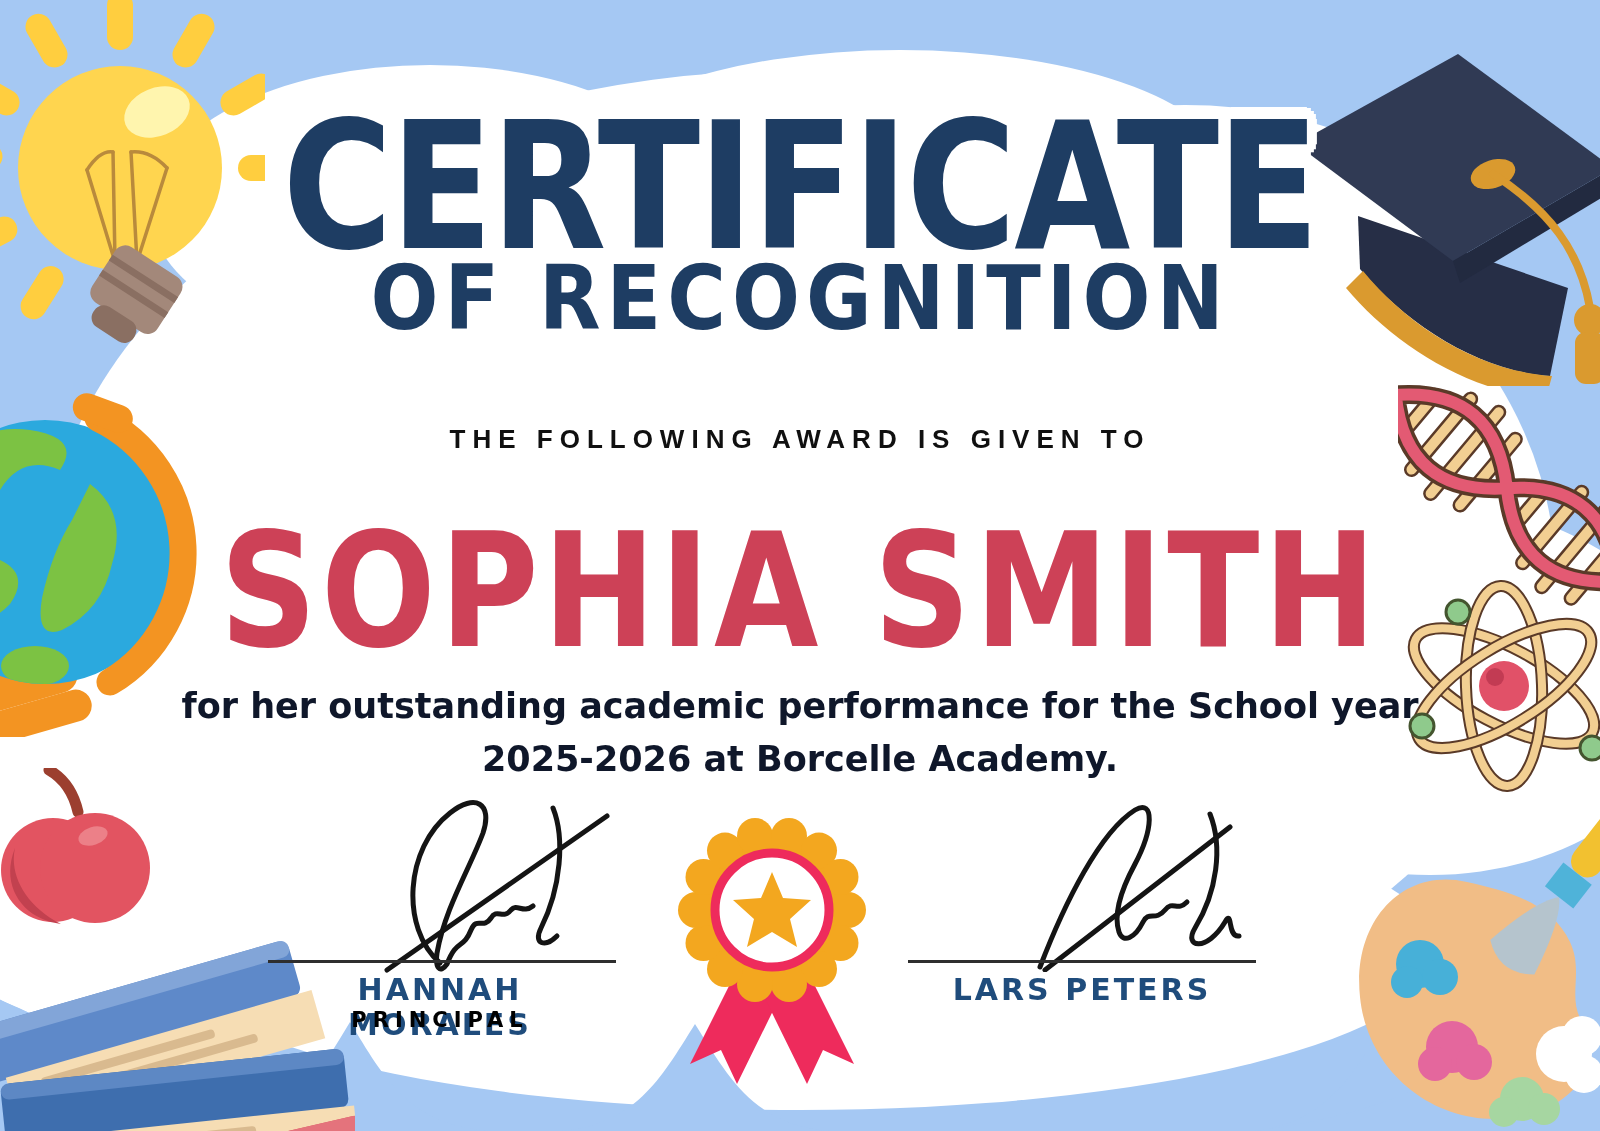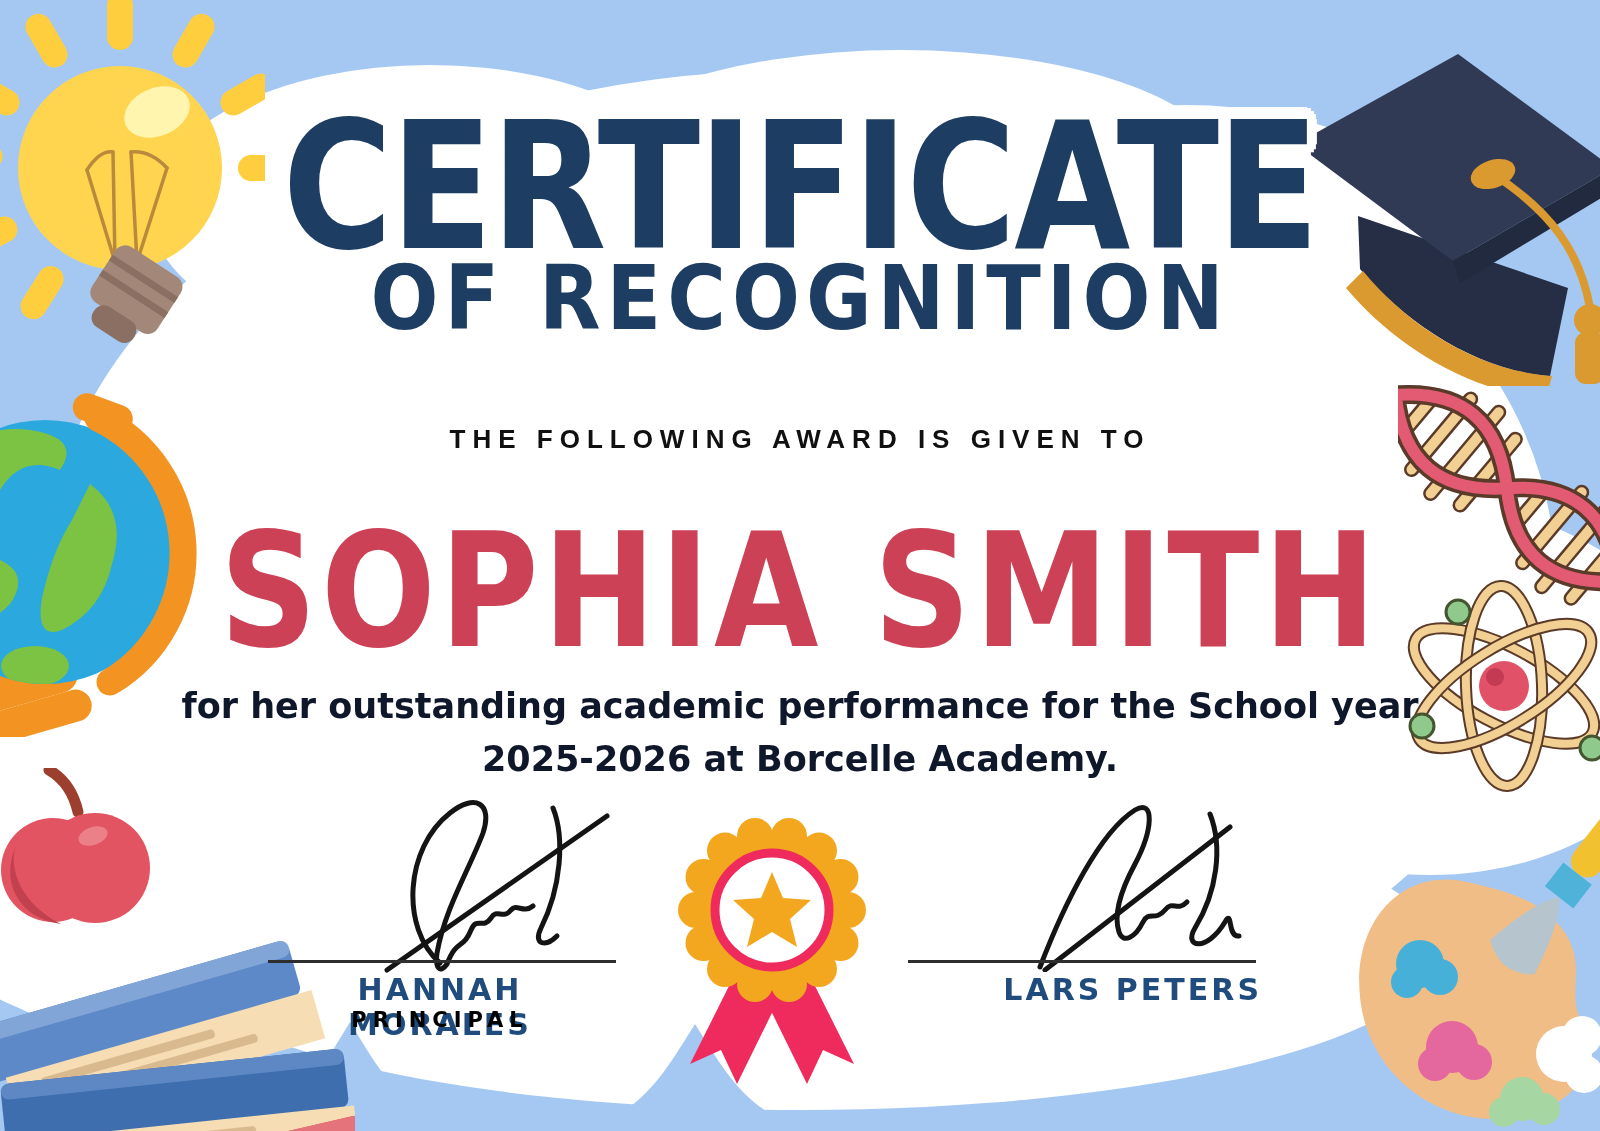--- a/index.html
+++ b/index.html
@@ -20,21 +20,21 @@
           5px 5px 0 #fff,-5px 5px 0 #fff,5px -5px 0 #fff,-5px -5px 0 #fff;}
   .intro{top:424px;font-family:Liberation Sans, sans-serif;font-weight:bold;
          font-size:26px;letter-spacing:7px;color:#101010;white-space:nowrap;}
   .recipient{top:498px;font-size:135px;font-weight:bold;color:#cd4157;letter-spacing:4px;
          transform:scaleY(1.18);transform-origin:top center;white-space:nowrap;}
   .desc{top:680px;font-size:35px;font-weight:bold;color:#0f172a;line-height:53px;}
   .sigline{top:960px;height:3px;background:#2e2e2e;}
   .signame{top:972px;font-size:30px;font-weight:bold;color:#1f4c7c;letter-spacing:3px;}
   .sigrole{top:1008px;font-size:21px;font-weight:bold;color:#000000;letter-spacing:6px;}
   .sigblock-l{left:260px;width:360px;text-align:center;}
-  .sigblock-r{left:902px;width:360px;text-align:right;}
+  .sigblock-r{left:902px;width:360px;text-align:center;}
 </style>
 </head>
 <body>
 
 <div id="stage">
 
   <svg class="abs" style="left:0;top:0" width="1600" height="1131" viewBox="0 0 1600 1131">
     <rect width="1600" height="1131" fill="#a5c8f3"></rect>
     <g fill="#ffffff">
       <ellipse cx="800" cy="575" rx="755" ry="505"></ellipse>

